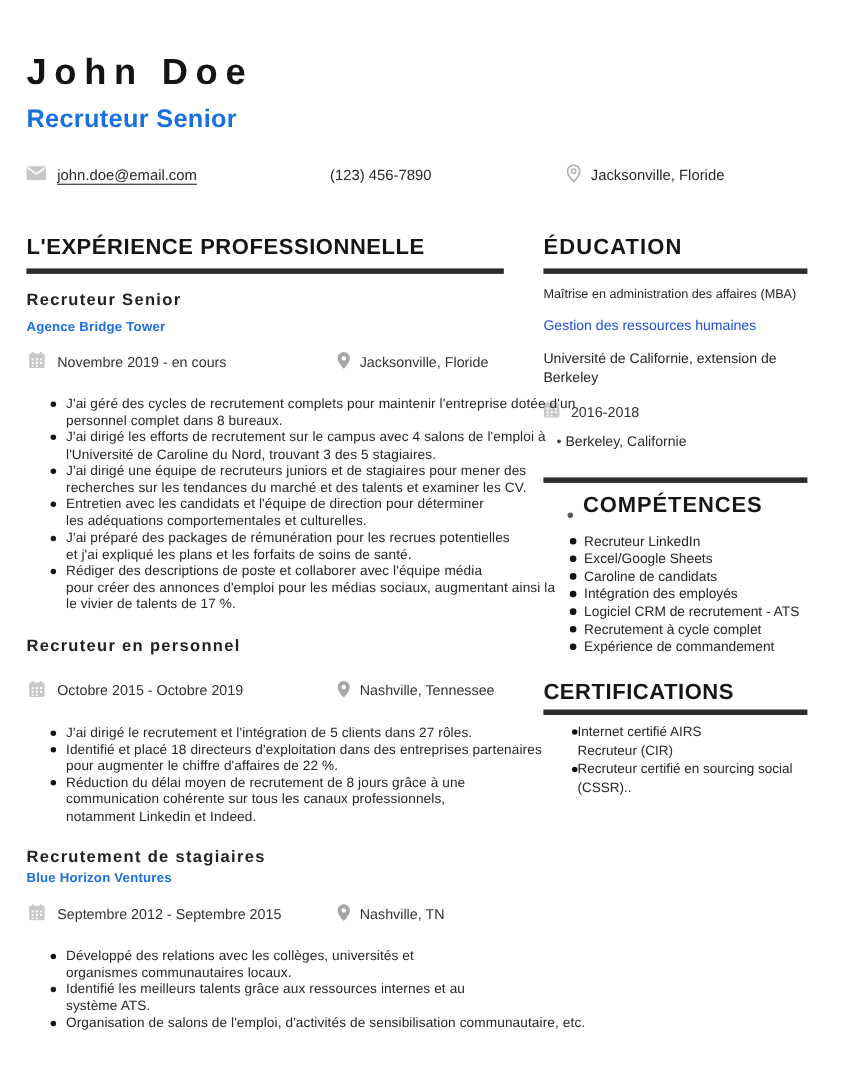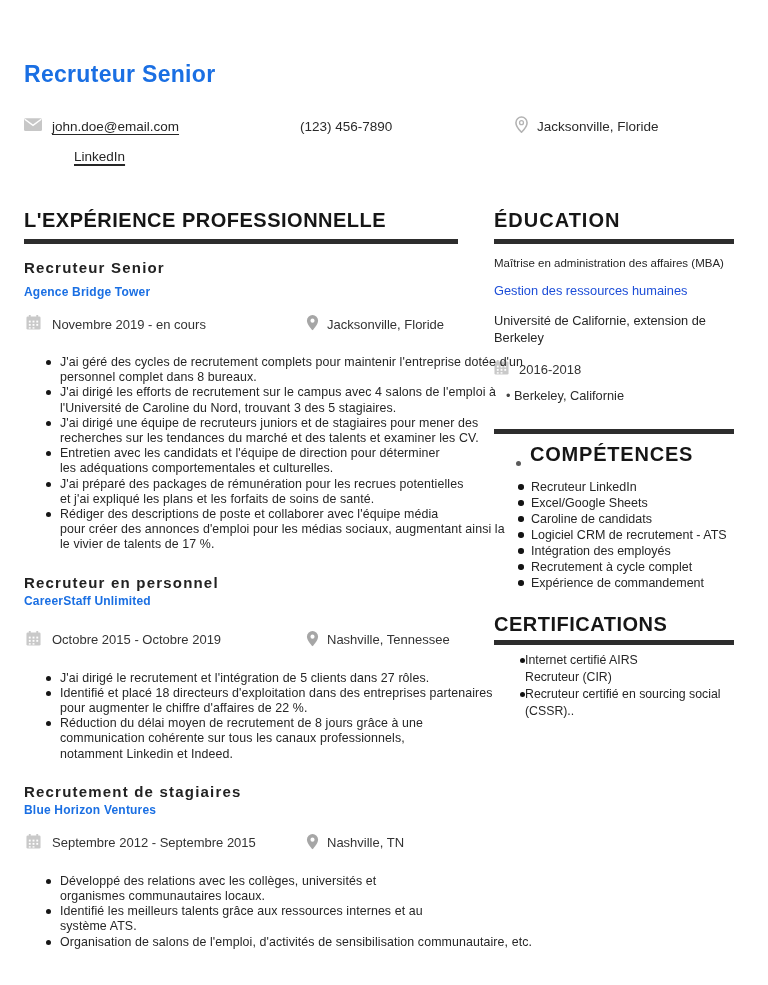--- a/index.html
+++ b/index.html
@@ -62,20 +62,21 @@
   .ct-txt { flex: 1; text-align: left; font-size: 12.3px; line-height: 17px; white-space: pre-line; color: #262626; }
   
   .ic { flex: none; display: inline-block; }
 </style>
 </head>
 <body>
 
 <div class="page">
 
   <div class="hdr">
+    <div class="name">John Doe</div>
     <div class="role" style="color:#1a6fe3">Recruteur Senior</div>
 
     <div class="contact">
       <div class="c-email">
         <span class="ic">
           <svg width="18" height="13" viewBox="0 0 24 17">
               <rect x="0" y="0" width="24" height="17" rx="2" fill="#c7c7c7"></rect>
               <path d="M1 1.5 L12 9.5 L23 1.5" fill="none" stroke="#ffffff" stroke-width="2"></path>
             </svg>
         </span>
@@ -84,23 +85,20 @@
       <div class="c-phone">(123) 456-7890</div>
       <div class="c-loc">
         <span class="ic">
           <svg width="13" height="17" viewBox="0 0 14 18">
               <path d="M7 1 a6 6 0 0 1 6 6 c0 4.3 -6 10.3 -6 10.3 S1 11.3 1 7 a6 6 0 0 1 6 -6z" fill="none" stroke="#b3b3b3" stroke-width="1.7"></path>
               <circle cx="7" cy="7" r="2.1" fill="none" stroke="#b3b3b3" stroke-width="1.4"></circle>
             </svg>
         </span>
         <span>Jacksonville, Floride</span>
       </div>
-    </div>
-    <div class="li-row">
-      <a class="link">LinkedIn</a>
     </div>
   </div>
 
   <div class="cols">
 
     <div class="col-l">
       <div class="sec-h">L'EXPÉRIENCE PROFESSIONNELLE</div>
       <div class="rule"></div>
 
       <div class="job">
@@ -149,21 +147,20 @@
           <li>J'ai préparé des packages de rémunération pour les recrues potentielles
 et j'ai expliqué les plans et les forfaits de soins de santé.</li>
           <li>Rédiger des descriptions de poste et collaborer avec l'équipe média
 pour créer des annonces d'emploi pour les médias sociaux, augmentant ainsi la
 le vivier de talents de 17 %.</li>
         </ul>
       </div>
 
       <div class="job">
         <div class="job-t">Recruteur en personnel</div>
-        <div class="job-c" style="color:#1a6fe3; margin-top:3px">CareerStaff Unlimited</div>
         <div class="meta" style="margin-top:22px">
           <div class="m-date">
             <span class="ic">
               <svg width="15" height="15" viewBox="0 0 16 16">
                   <rect x="0.5" y="1.5" width="15" height="14" rx="1.5" fill="#c9c9c9"></rect>
                   <rect x="3" y="0" width="2" height="3" fill="#c9c9c9"></rect>
                   <rect x="11" y="0" width="2" height="3" fill="#c9c9c9"></rect>
                   <g fill="#ffffff">
                     <rect x="3" y="6" width="2" height="2"></rect>
                     <rect x="7" y="6" width="2" height="2"></rect>
@@ -278,22 +275,22 @@
       <div>
         <div class="rule sk-rule"></div>
         <div class="sk-head">
           <span class="sk-dot"></span>
           <span class="sec-h" style="letter-spacing:0.8px">COMPÉTENCES</span>
         </div>
         <ul class="sk-list">
           <li>Recruteur LinkedIn</li>
           <li>Excel/Google Sheets</li>
           <li>Caroline de candidats</li>
+          <li>Intégration des employés</li>
           <li>Logiciel CRM de recrutement - ATS</li>
-          <li>Intégration des employés</li>
           <li>Recrutement à cycle complet</li>
           <li>Expérience de commandement</li>
         </ul>
       </div>
 
       <div>
         <div class="sec-h ct-head" style="letter-spacing:0.5px">CERTIFICATIONS</div>
         <div class="rule ct-rule"></div>
         <div class="ct-list">
           <div class="ct-item">

